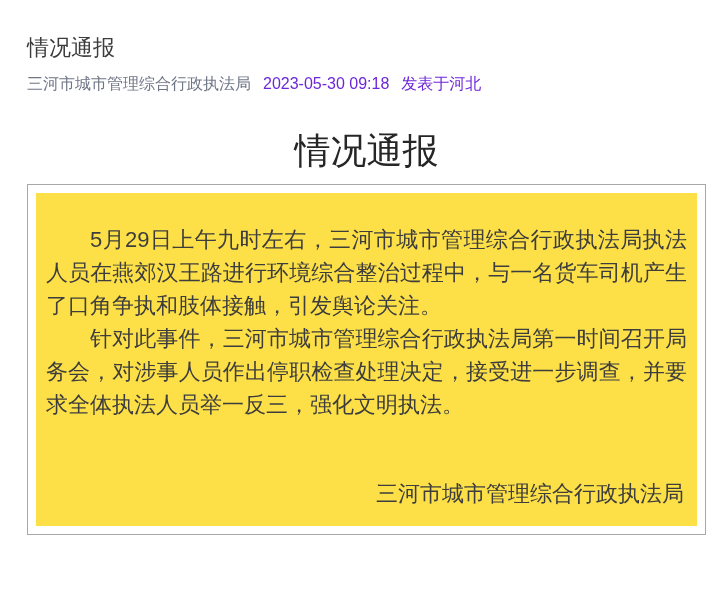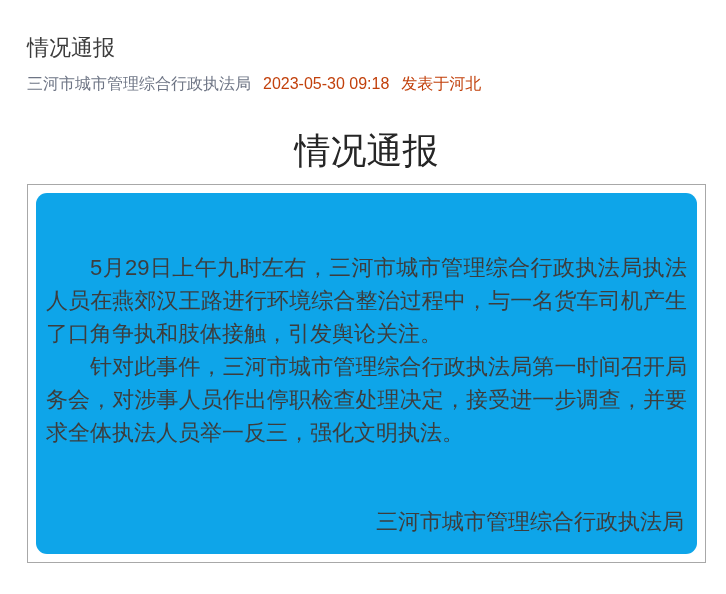--- a/index.html
+++ b/index.html
@@ -28,41 +28,40 @@
     display: flex;
     align-items: baseline;
     white-space: nowrap;
   }
   .account {
     color: #6e7585;
     text-decoration: none;
     cursor: pointer;
   }
   .meta {
-    color: #c2410c;
+    color: #6d28d9;
     margin-left: 12px;
   }
   .notice-heading {
     margin-top: 37px;
     text-align: center;
     font-size: 36px;
     font-weight: 400;
     color: #262626;
     line-height: 41px;
   }
   .notice-box {
     margin-top: 13px;
     border: 1px solid #a8a8a8;
     background: #ffffff;
     padding: 8px;
   }
   .notice-panel {
-    background: #0ea5e9;
-    padding: 58px 10px 14px 10px;
-    border-radius: 11px;
+    background: #fde047;
+    padding: 30px 10px 14px 10px;
   }
   .body-para {
     font-size: 22px;
     line-height: 33px;
     color: #3d3d3d;
     text-align: justify;
     text-indent: 2em;
   }
   .signature {
     margin-top: 54px;

